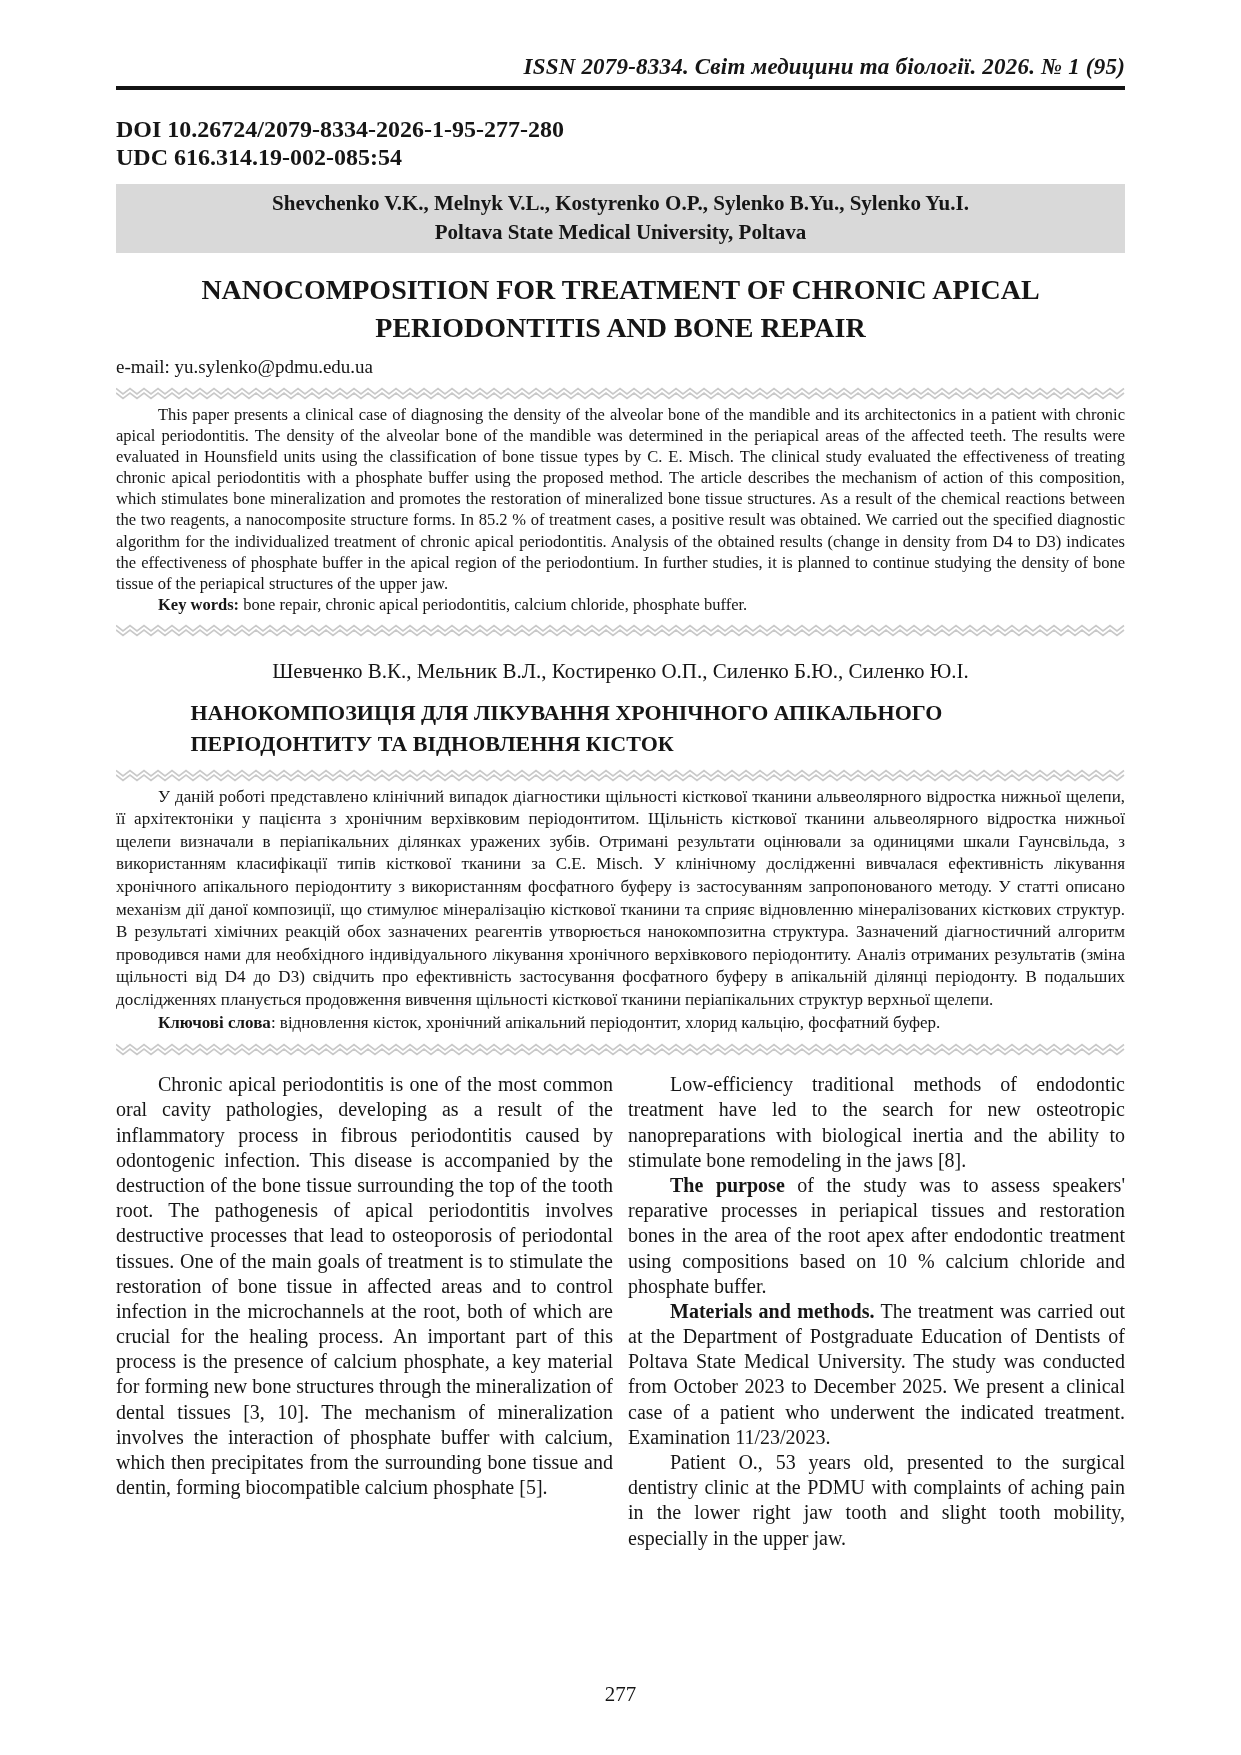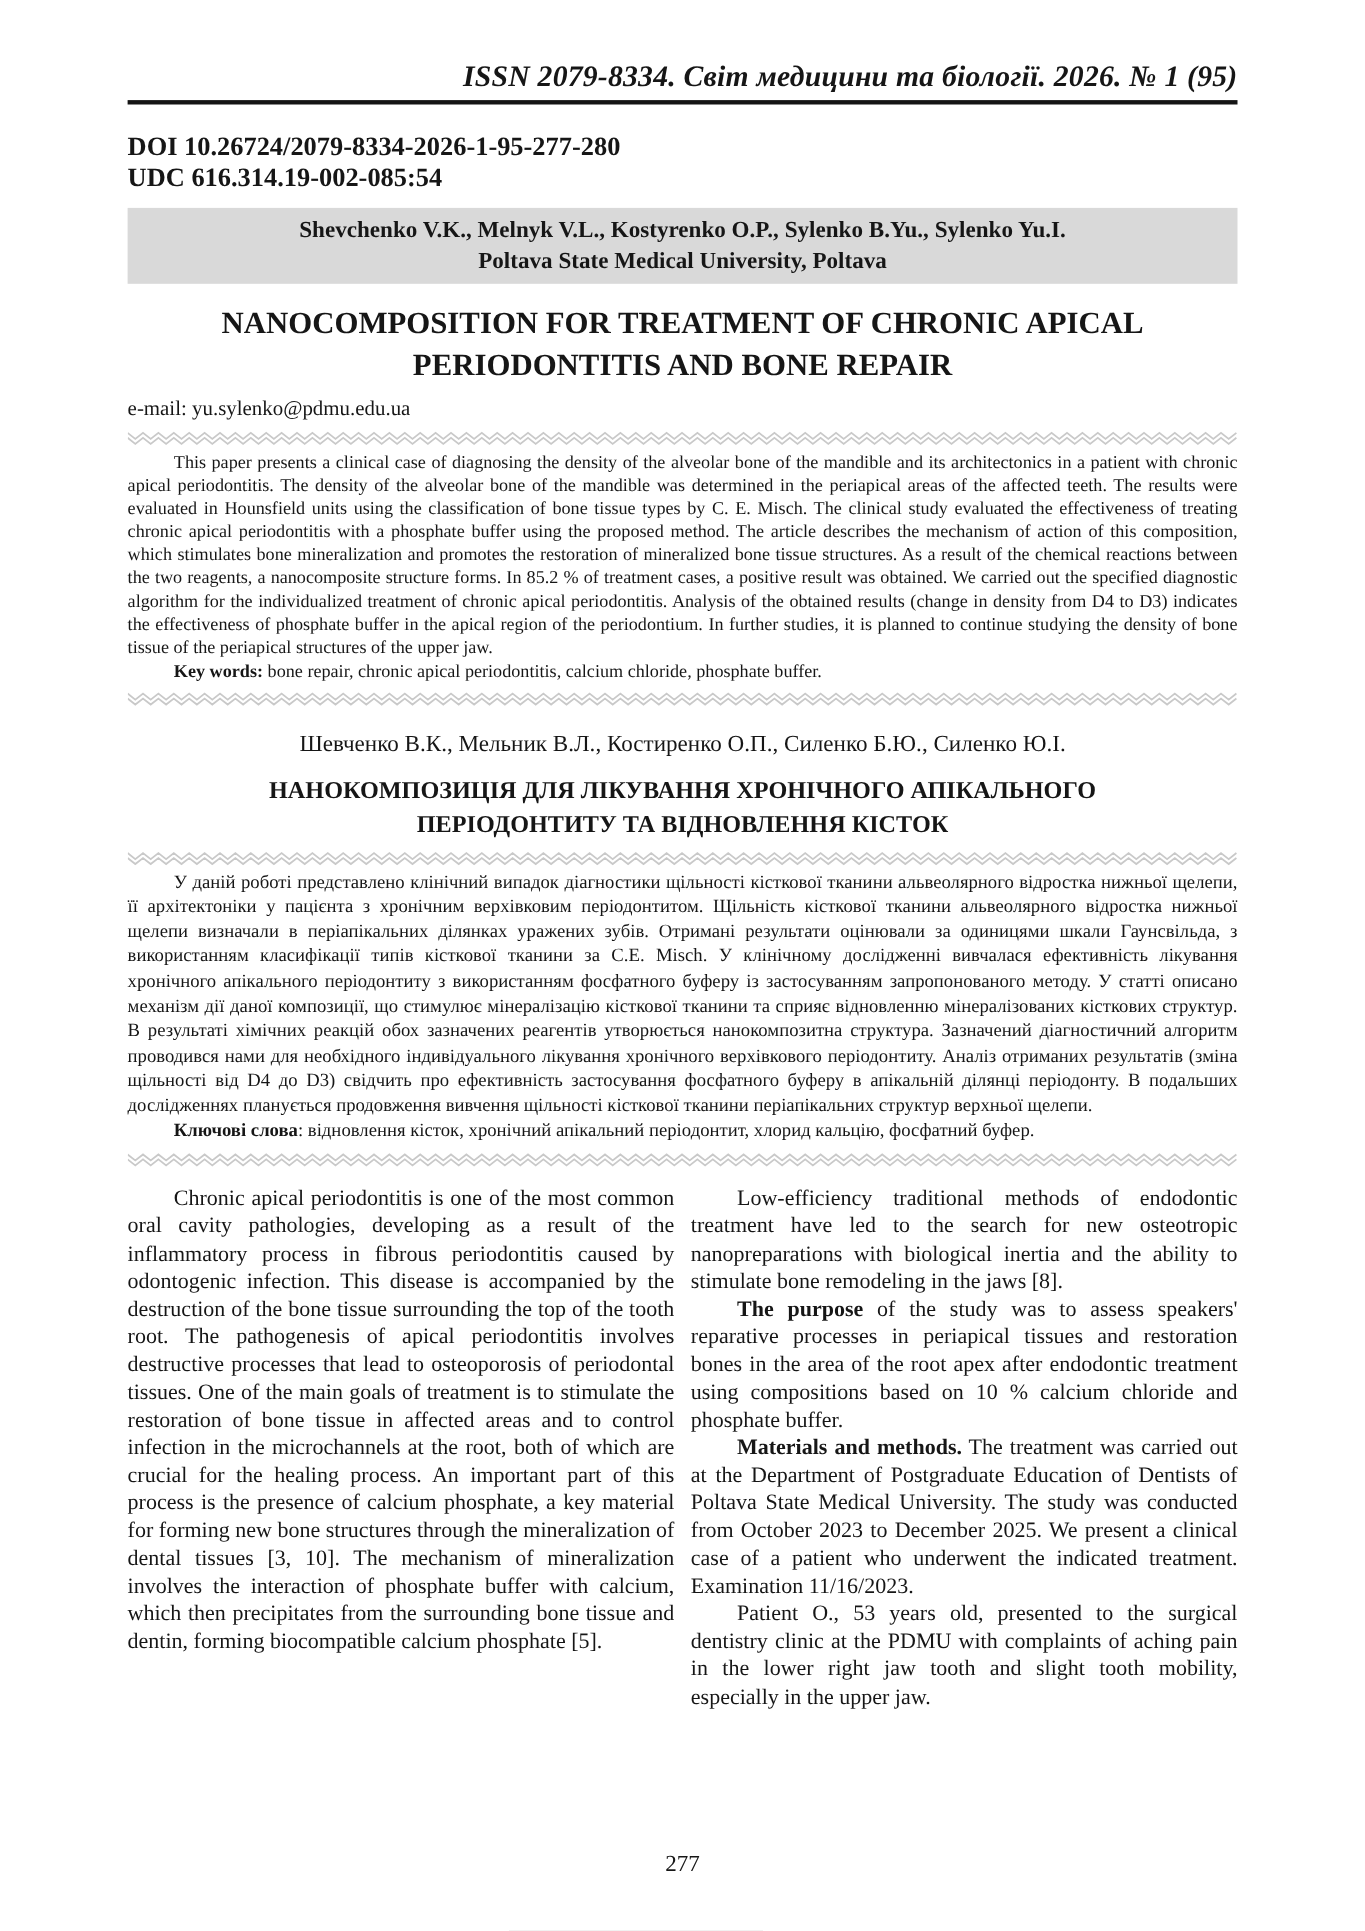--- a/index.html
+++ b/index.html
@@ -8,21 +8,21 @@
     width:1241px;height:1755px;
     margin:0 auto;
     background:#ffffff;
     font-family:"Liberation Serif", serif;
     color:#161616;
     overflow:hidden;
   }
   .content{padding:54px 116px 0 116px;}
   .issn{
     text-align:right;
-    font-size:27px;font-weight:700;font-style:italic;
+    font-size:23px;font-weight:700;font-style:italic;
     letter-spacing:.2px;
   }
   .rule{height:4px;background:#141414;margin-top:6px;}
   .meta{margin-top:25px;font-weight:700;font-size:24px;line-height:1.18;}
   .meta div{white-space:nowrap;}
   .authors-block{
     margin-top:12px;background:#d9d9d9;
     text-align:center;font-weight:700;font-size:21px;line-height:1.42;
     padding:5px 0;
   }
@@ -31,21 +31,21 @@
     text-align:center;font-weight:700;font-size:28px;line-height:1.35;
   }
   .email{text-align:left;font-size:19px;margin-top:9px;}
   .zigzag{margin-top:8px;height:14px;overflow:hidden;line-height:0;}
   .abstract{margin-top:4px;font-size:16.5px;line-height:1.28;text-align:justify;}
   .abstract p{margin:0;text-indent:42px;}
   .kwline{margin:0;text-indent:42px;}
   .authors-uk{margin-top:22px;text-align:center;font-weight:400;font-size:21px;}
   .title-uk{
     margin:14px auto 0;max-width:860px;
-    text-align:center;font-weight:700;font-size:22px;line-height:1.4;
+    font-weight:700;font-size:22px;line-height:1.4;
   }
   .abstract-uk{margin-top:4px;font-size:17px;line-height:1.33;text-align:justify;}
   .abstract-uk p{margin:0;text-indent:42px;}
   .funding{margin-top:14px;font-style:italic;font-size:18.5px;line-height:1.33;text-align:justify;}
   .funding p{margin:0;text-indent:46px;}
   .columns{display:flex;gap:15px;margin-top:16px;}
   .col{flex:1;font-size:20px;line-height:1.26;text-align:justify;}
   .col p{margin:0;text-indent:42px;}
   .footer-row{
     position:absolute;left:116px;right:116px;bottom:90px;
@@ -116,21 +116,21 @@
         </svg></div>
 
 
     <div class="columns">
       <div class="col">
         <p><b></b><span>Chronic apical periodontitis is one of the most common oral cavity pathologies, developing as a result of the inflammatory process in fibrous periodontitis caused by odontogenic infection. This disease is accompanied by the destruction of the bone tissue surrounding the top of the tooth root. The pathogenesis of apical periodontitis involves destructive processes that lead to osteoporosis of periodontal tissues. One of the main goals of treatment is to stimulate the restoration of bone tissue in affected areas and to control infection in the microchannels at the root, both of which are crucial for the healing process. An important part of this process is the presence of calcium phosphate, a key material for forming new bone structures through the mineralization of dental tissues [3, 10]. The mechanism of mineralization involves the interaction of phosphate buffer with calcium, which then precipitates from the surrounding bone tissue and dentin, forming biocompatible calcium phosphate [5].</span></p>
       </div>
       <div class="col">
         <p><b></b><span>Low-efficiency traditional methods of endodontic treatment have led to the search for new osteotropic nanopreparations with biological inertia and the ability to stimulate bone remodeling in the jaws [8].</span></p>
         <p><b>The purpose</b><span> of the study was to assess speakers' reparative processes in periapical tissues and restoration bones in the area of the root apex after endodontic treatment using compositions based on 10 % calcium chloride and phosphate buffer.</span></p>
-        <p><b>Materials and methods.</b><span> The treatment was carried out at the Department of Postgraduate Education of Dentists of Poltava State Medical University. The study was conducted from October 2023 to December 2025. We present a clinical case of a patient who underwent the indicated treatment. Examination 11/16/2023.</span></p>
+        <p><b>Materials and methods.</b><span> The treatment was carried out at the Department of Postgraduate Education of Dentists of Poltava State Medical University. The study was conducted from October 2023 to December 2025. We present a clinical case of a patient who underwent the indicated treatment. Examination 11/23/2023.</span></p>
         <p><b></b><span>Patient O., 53 years old, presented to the surgical dentistry clinic at the PDMU with complaints of aching pain in the lower right jaw tooth and slight tooth mobility, especially in the upper jaw.</span></p>
       </div>
     </div>
 
   </div>
 
   <div class="page-num">277</div>
 </div>
 
 </body></html>

